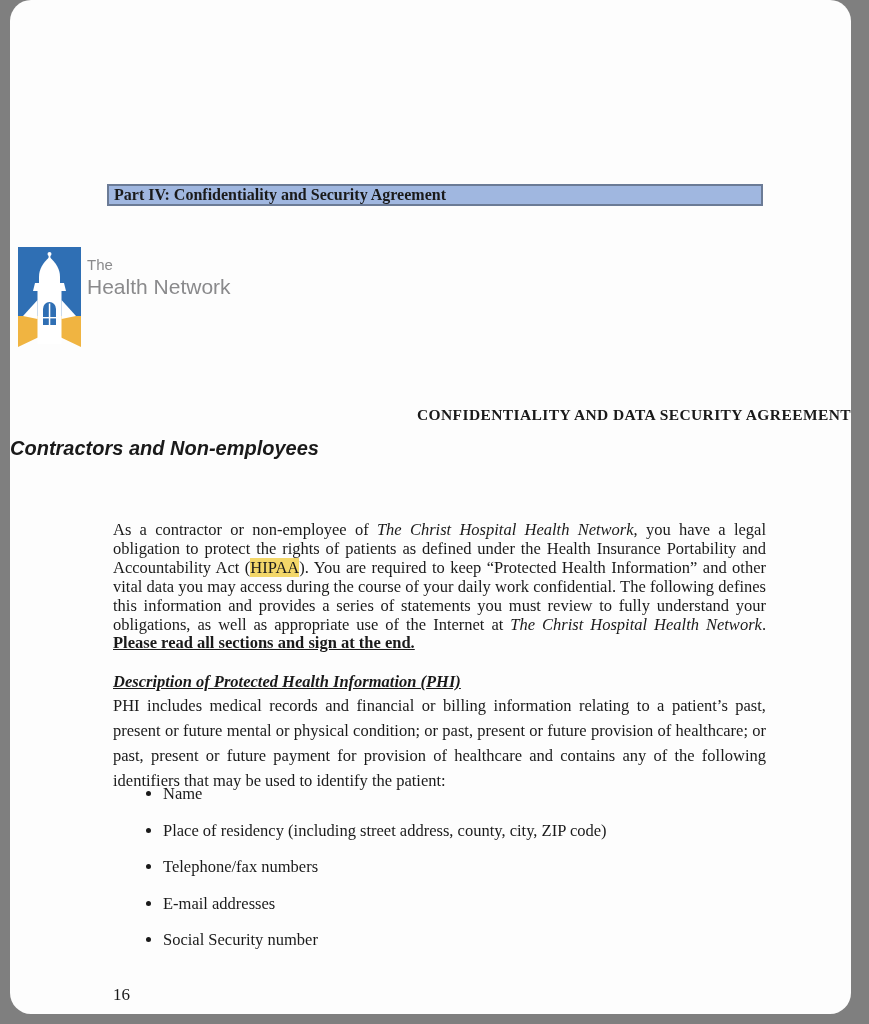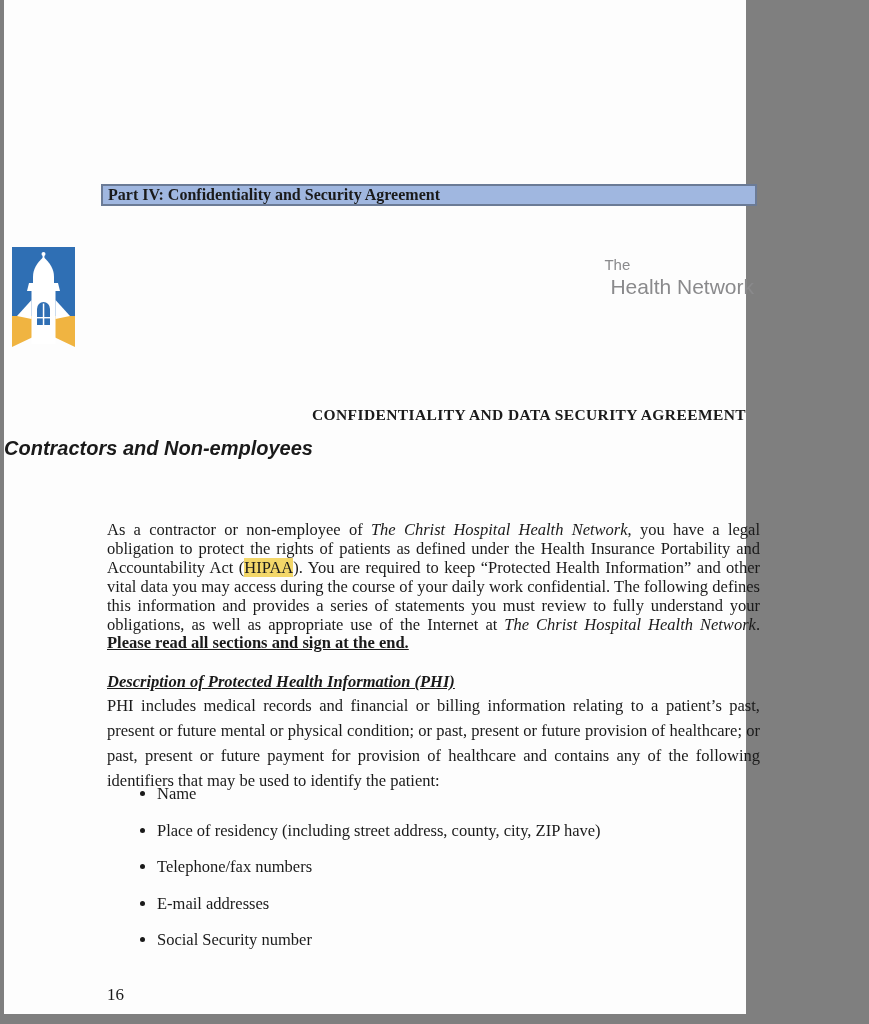--- a/index.html
+++ b/index.html
@@ -17,54 +17,54 @@
   html,body{width:869px;height:1024px;}
   body{
     background:var(--page-margin-gray);
     font-family:"Liberation Serif",serif;
     color:var(--text-color);
     position:relative;
     overflow:hidden;
   }
   .page{
     position:absolute;
-    left:4px;top:0;
-    width:742px;height:1014px;
+    left:10px;top:0;
+    width:841px;height:1014px;
     background:var(--page-bg);
+    border-radius:21px;
   }
   .part-bar{
     position:absolute;
     left:97px;top:184px;
     width:656px;height:22px;
     background:var(--header-bar-bg);
     border:2px solid var(--header-bar-border);
     font-weight:bold;
     font-size:16px;
     line-height:18px;
     padding:0 5px;
     white-space:nowrap;
   }
   .logo-row{
     position:absolute;
     left:0;top:247px;
     width:100%;
     display:flex;
-    justify-content:space-between;
+    justify-content:flex-start;
     transform:translateX(8px);
-    gap:10px;
     font-family:"Liberation Sans",sans-serif;
     color:var(--logo-gray);
   }
   .logo-icon{display:block;}
   .logo-text{padding-top:10px;}
   .logo-the{font-size:15px;line-height:16px;margin-left:2px;}
   .logo-name{font-size:31px;line-height:33px;letter-spacing:-0.5px;font-weight:400;}
   .logo-name .bold{font-weight:700;}
   .logo-name sup{font-size:9px;vertical-align:18px;letter-spacing:0;}
-  .logo-network{font-size:21px;line-height:23px;margin-top:2px;margin-left:8px;}
+  .logo-network{font-size:21px;line-height:23px;margin-top:2px;margin-left:2px;}
   .doc-title{
     position:absolute;
     left:0;top:406px;
     width:100%;
     text-align:right;
     font-weight:bold;
     font-size:15.5px;
     letter-spacing:0.4px;
   }
   .doc-subtitle{
@@ -154,21 +154,21 @@
   <div class="doc-subtitle">Contractors and Non-employees</div>
 
   <p class="intro"><span class="seg-normal">As a contractor or non-employee of </span><span class="seg-italic">The Christ Hospital Health Network</span><span class="seg-normal">, you have a legal obligation to protect the rights of patients as defined under the Health Insurance Portability and Accountability Act (</span><span class="seg-highlight">HIPAA</span><span class="seg-normal">). You are required to keep “Protected Health Information” and other vital data you may access during the course of your daily work confidential. The following defines this information and provides a series of statements you must review to fully understand your obligations, as well as appropriate use of the Internet at </span><span class="seg-italic">The Christ Hospital Health Network</span><span class="seg-normal">. </span><span class="seg-bold-underline">Please read all sections and sign at the end.</span></p>
 
   <div class="phi-heading">Description of Protected Health Information (PHI)</div>
 
   <p class="phi-body">PHI includes medical records and financial or billing information relating to a patient’s past, present or future mental or physical condition; or past, present or future provision of healthcare; or past, present or future payment for provision of healthcare and contains any of the following identifiers that may be used to identify the patient:</p>
 
   <ul class="bullets">
     <li>Name</li>
-    <li>Place of residency (including street address, county, city, ZIP have)</li>
+    <li>Place of residency (including street address, county, city, ZIP code)</li>
     <li>Telephone/fax numbers</li>
     <li>E-mail addresses</li>
     <li>Social Security number</li>
   </ul>
 
   <div class="page-num">16</div>
 
 </div>
 
 </body></html>

